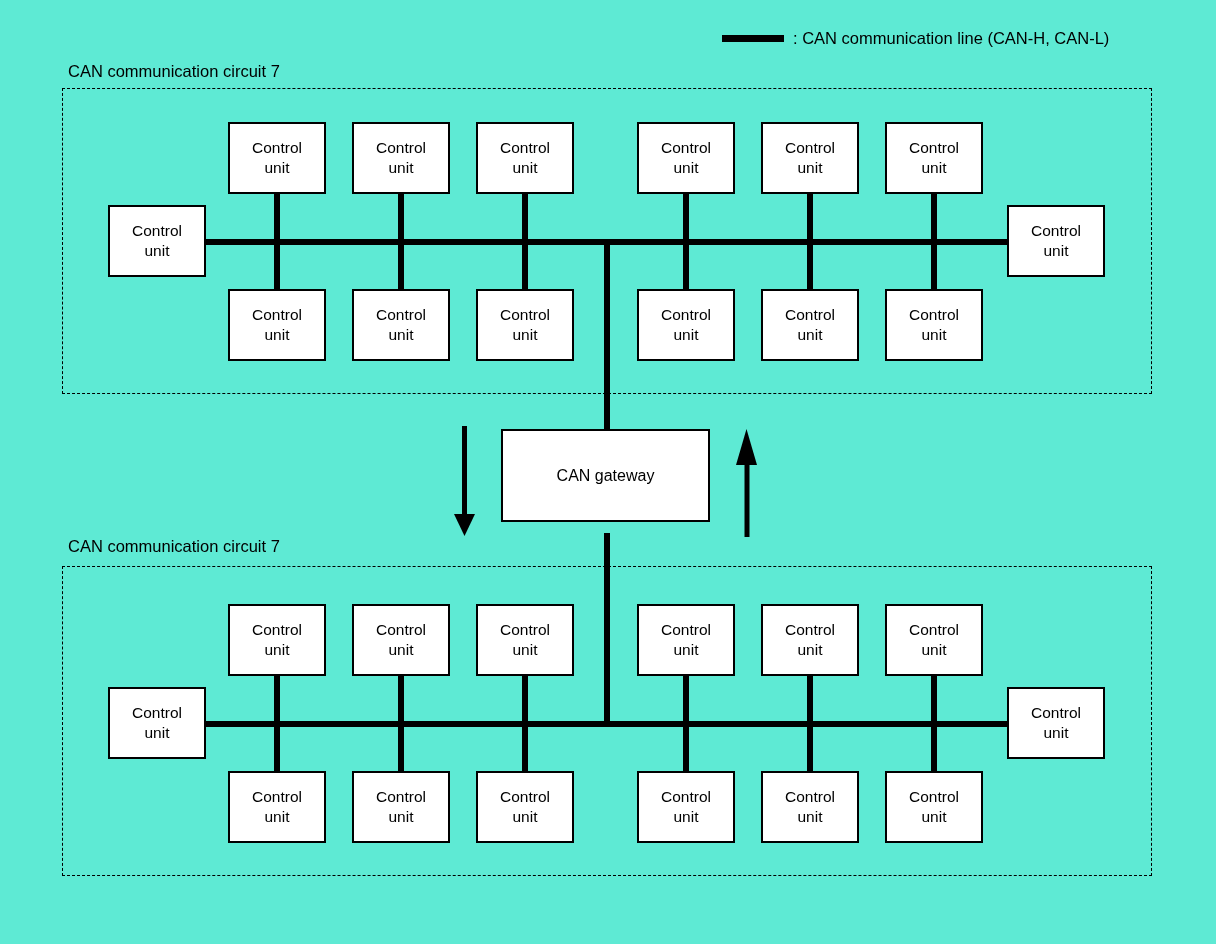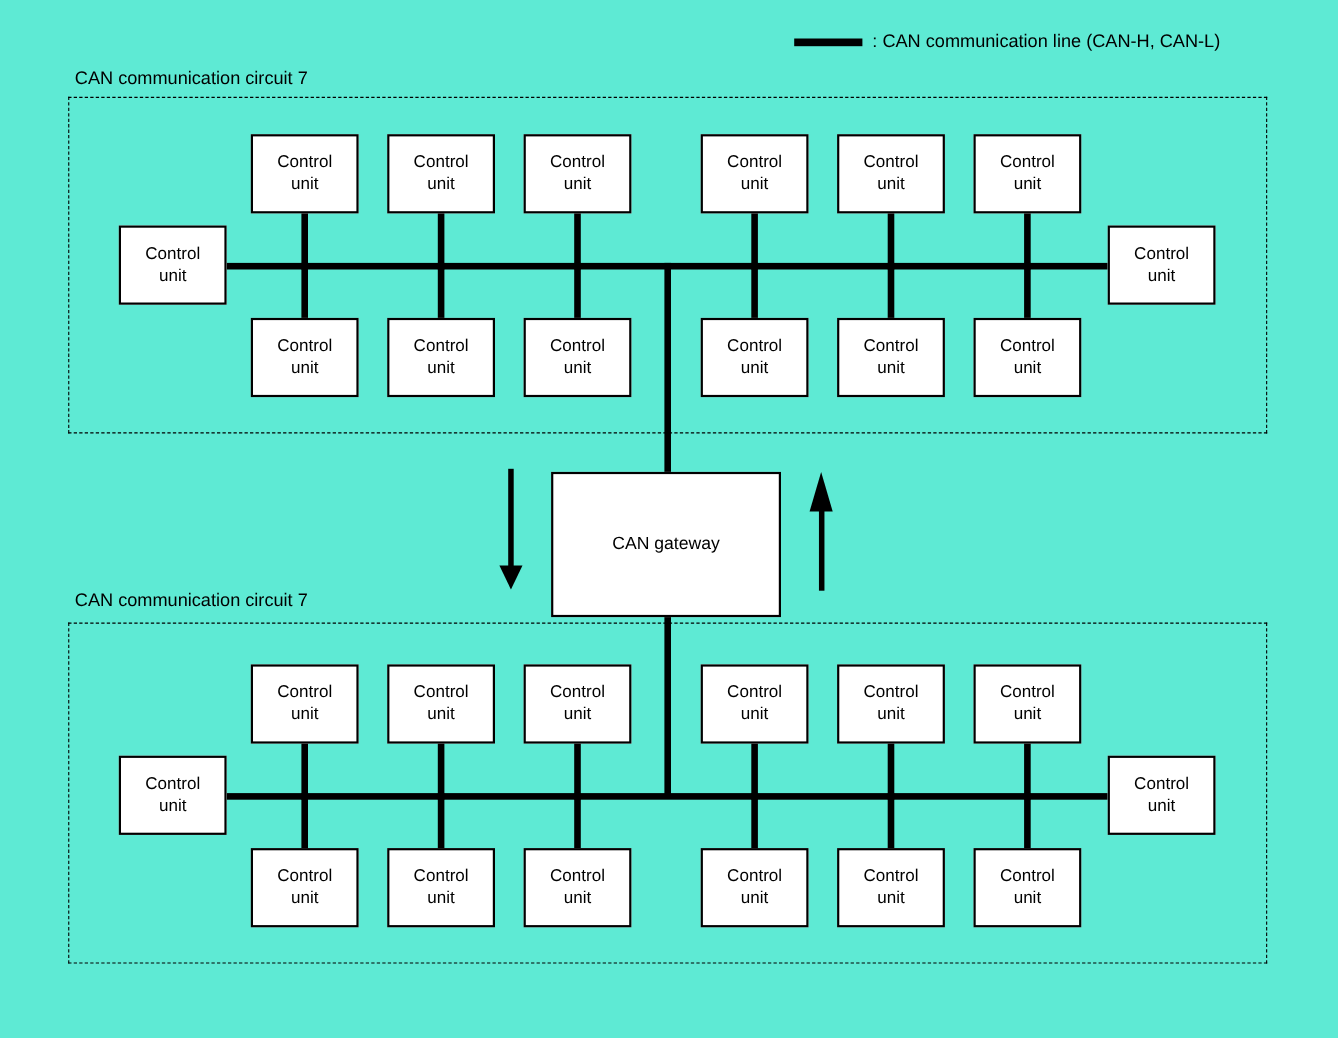--- a/index.html
+++ b/index.html
@@ -86,21 +86,21 @@
   }
   .wire-h { height: 6px; }
   .wire-v { width: 6px; }
 
   
   #gateway-box {
     position: absolute;
     left: 501px;
     top: 429px;
     width: 209px;
-    height: 132px;
+    height: 93px;
     box-sizing: border-box;
     border: 2px solid #000000;
     background: #ffffff;
     display: flex;
     align-items: center;
     justify-content: center;
     font-size: 16px;
     z-index: 6;
   }
 

